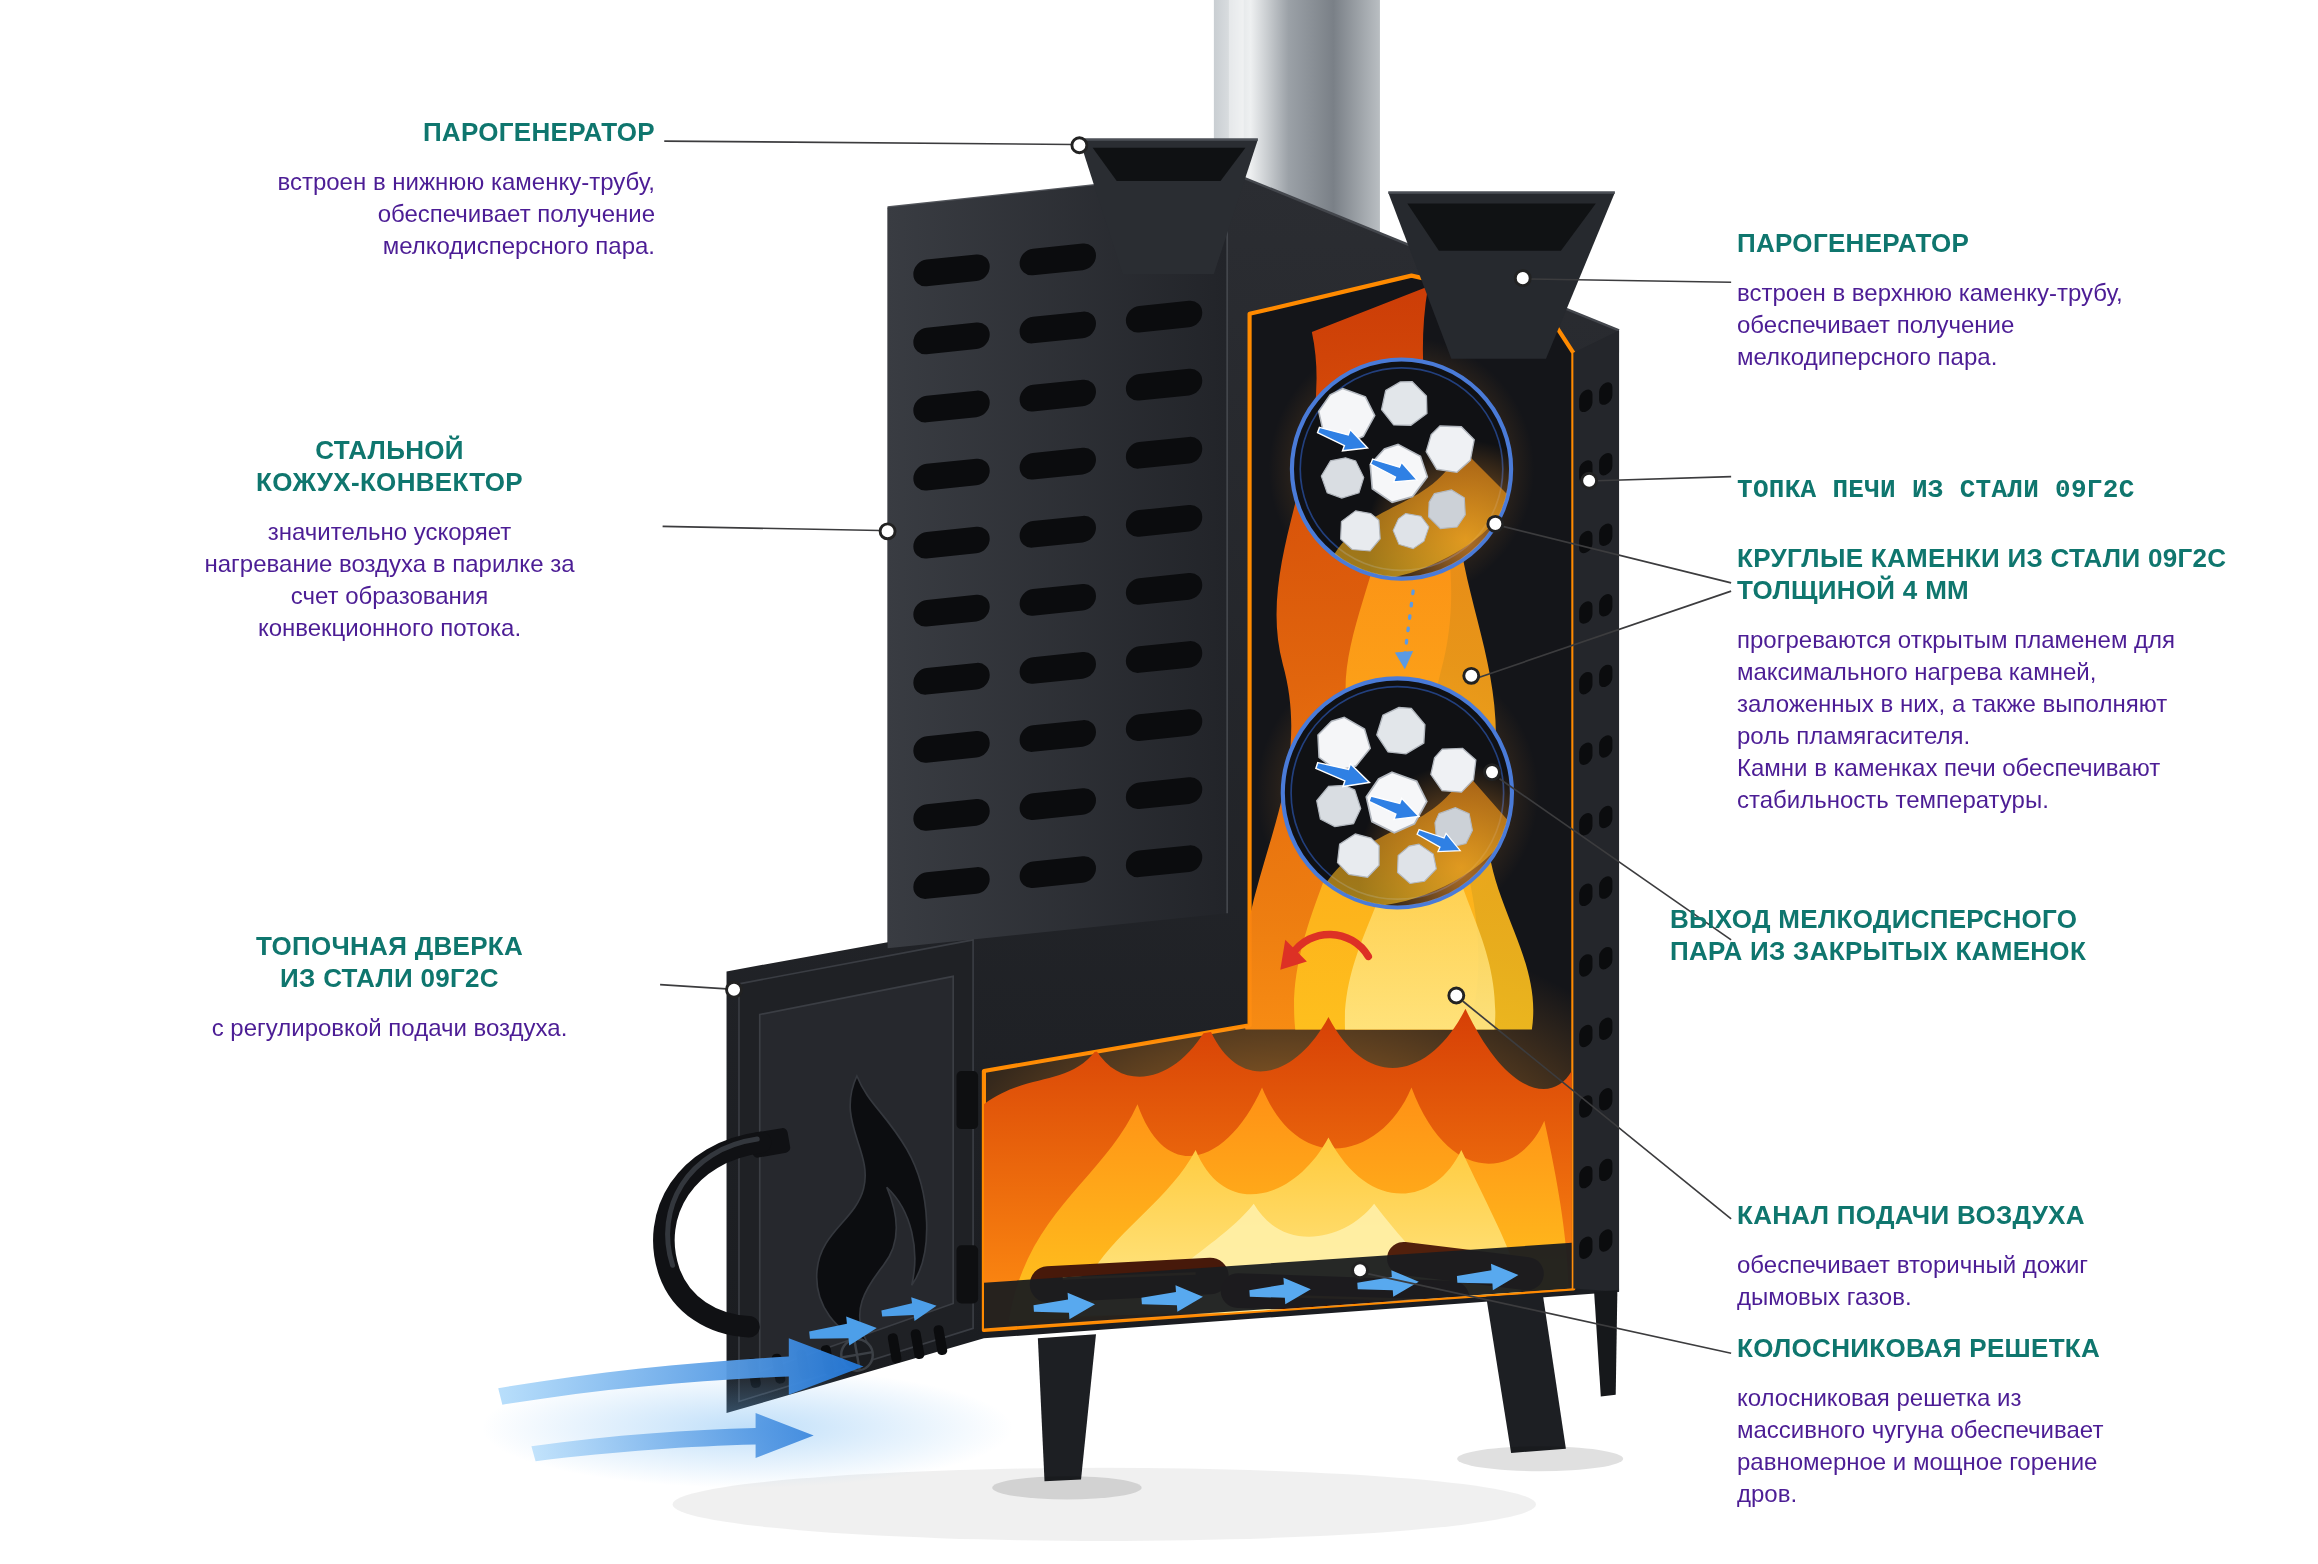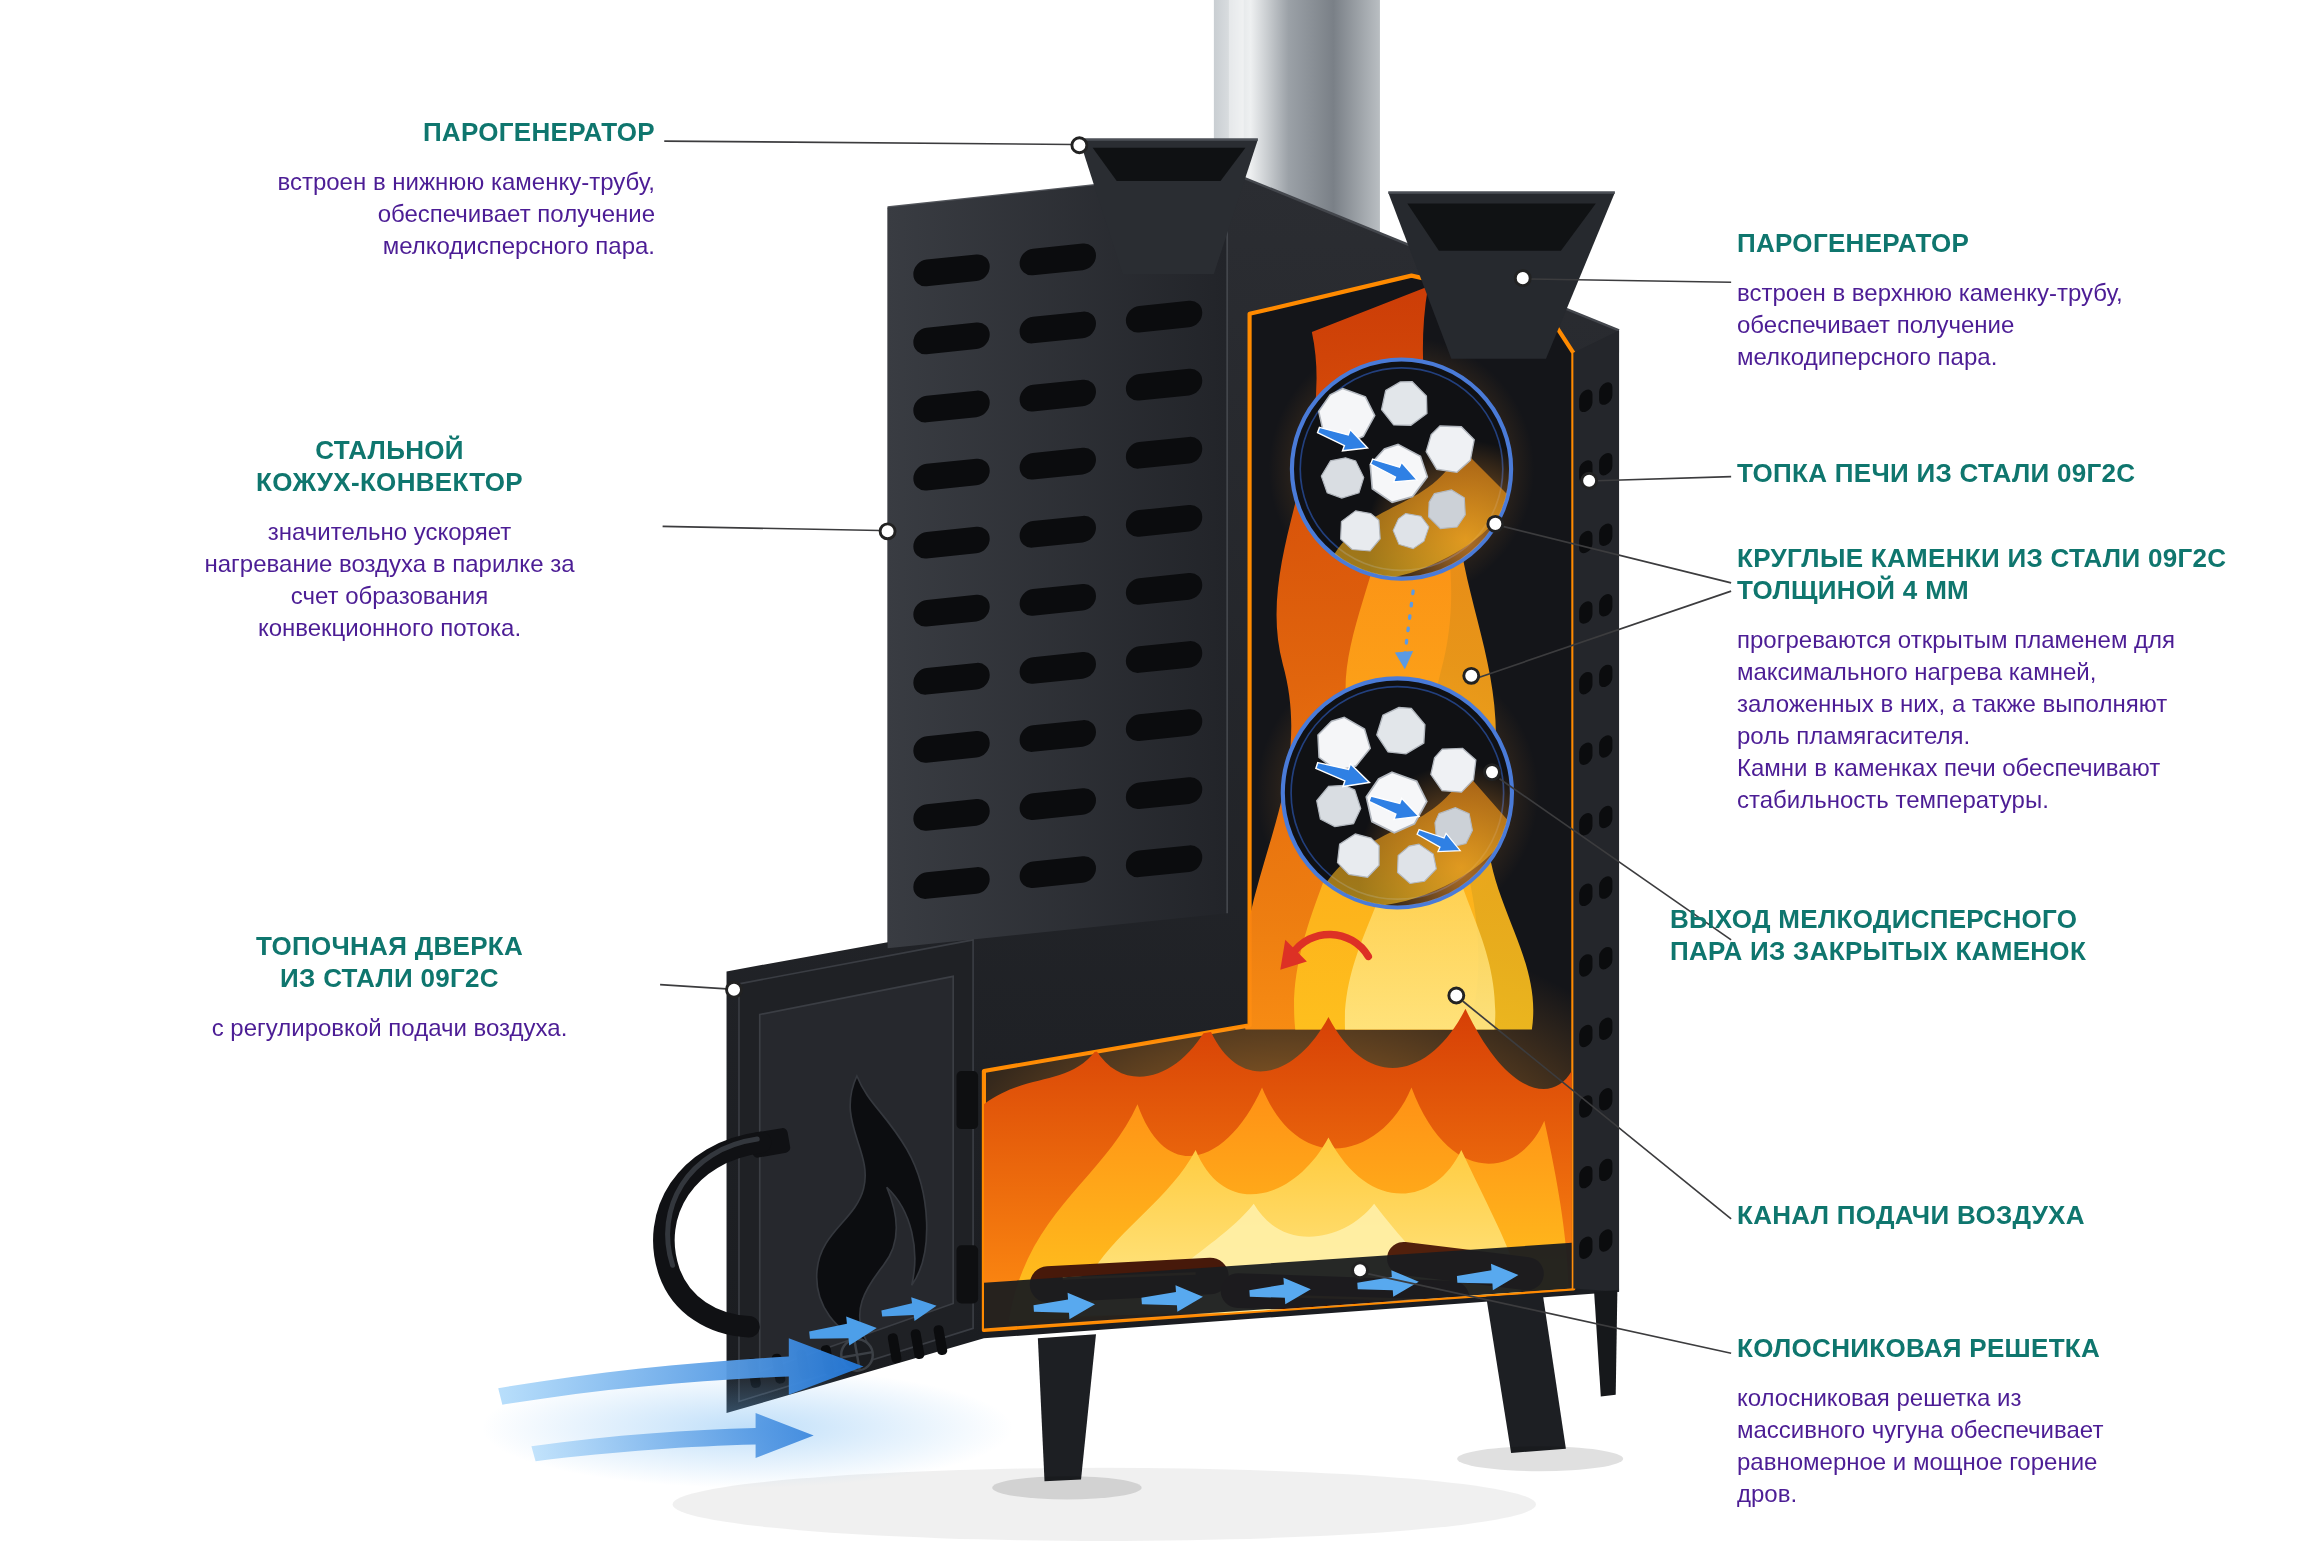--- a/index.html
+++ b/index.html
@@ -336,39 +336,41 @@
 ИЗ СТАЛИ 09Г2С</div>
   <div class="ann-body">с регулировкой подачи воздуха.</div>
 </div>
 
 <div class="ann right" style="top:227px; left:1737px; width:565px;">
   <div class="ann-title">ПАРОГЕНЕРАТОР</div>
   <div class="ann-body">встроен в верхнюю каменку-трубу,
 обеспечивает получение
 мелкодиперсного пара.</div>
 </div>
-<div class="ann right" style="top:457px; left:1737px; width:565px;">
+<div class="ann right" style="top:474px; left:1737px; width:565px;font-family:Liberation Mono, monospace;">
   <div class="ann-title">ТОПКА ПЕЧИ ИЗ СТАЛИ 09Г2С</div>
 </div>
 <div class="ann right" style="top:542px; left:1737px; width:581px;">
   <div class="ann-title">КРУГЛЫЕ КАМЕНКИ ИЗ СТАЛИ 09Г2С
 ТОЛЩИНОЙ 4 ММ</div>
   <div class="ann-body">прогреваются открытым пламенем для
 максимального нагрева камней,
 заложенных в них, а также выполняют
 роль пламягасителя.
 Камни в каменках печи обеспечивают
 стабильность температуры.</div>
 </div>
 <div class="ann right" style="top:903px; left:1670px; width:581px;">
   <div class="ann-title">ВЫХОД МЕЛКОДИСПЕРСНОГО
 ПАРА ИЗ ЗАКРЫТЫХ КАМЕНОК</div>
 </div>
 <div class="ann right" style="top:1199px; left:1737px; width:565px;">
   <div class="ann-title">КАНАЛ ПОДАЧИ ВОЗДУХА</div>
+  <div class="ann-body">обеспечивает вторичный дожиг
+дымовых газов.</div>
 </div>
 <div class="ann right" style="top:1332px; left:1737px; width:565px;">
   <div class="ann-title">КОЛОСНИКОВАЯ РЕШЕТКА</div>
   <div class="ann-body">колосниковая решетка из
 массивного чугуна обеспечивает
 равномерное и мощное горение
 дров.</div>
 </div>
 
 </div>

